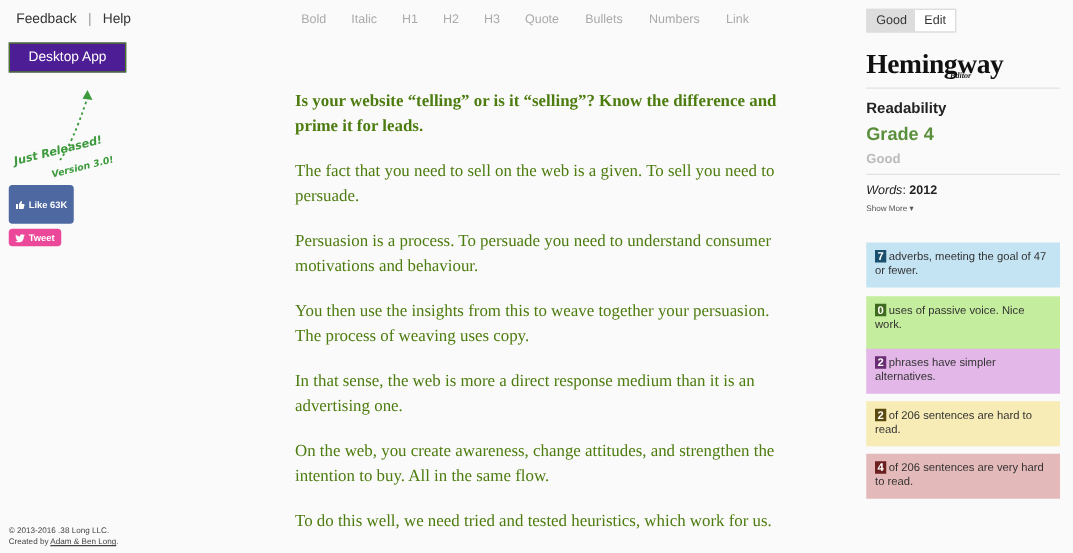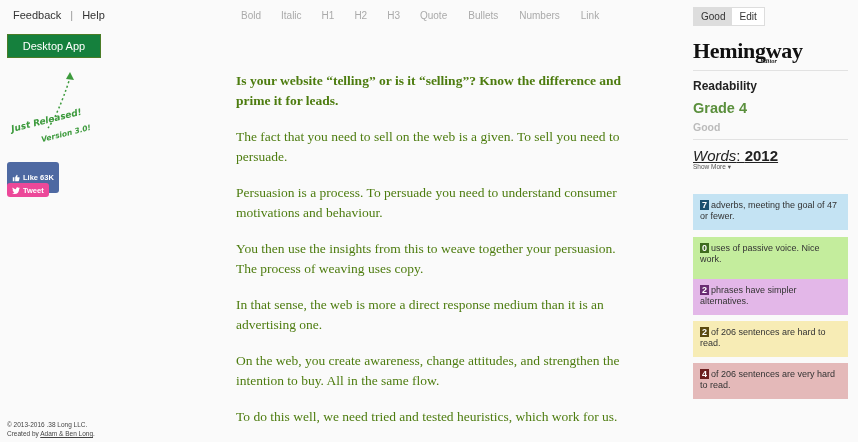--- a/index.html
+++ b/index.html
@@ -4,23 +4,23 @@
 <style>
   * { box-sizing: border-box; margin: 0; padding: 0; }
   html, body { width: 858px; height: 442px; overflow: hidden; background: #fafafa; }
   body { font-family: "Liberation Sans", sans-serif; color: #333; position: relative; }
 
   
   .left { position: absolute; left: 0; top: 0; width: 200px; height: 442px; }
   .topnav { position: absolute; left: 13px; top: 9px; font-size: 11px; color: #333; display: flex; align-items: center; }
   .topnav .sep { margin: 0 9px; color: #999; }
   .topnav a { color: #333; text-decoration: none; cursor: pointer; }
-  .desktop-btn { position: absolute; left: 7px; top: 34px; width: 94px; height: 24px; background: #15803d; color: #fff; font-size: 11px; display: flex; align-items: center; justify-content: center; border: 1px solid #4a7c27; cursor: pointer; }
+  .desktop-btn { position: absolute; left: 7px; top: 34px; width: 94px; height: 24px; background: #4c1d95; color: #fff; font-size: 11px; display: flex; align-items: center; justify-content: center; border: 1px solid #4a7c27; cursor: pointer; }
   .promo { position: absolute; left: 8px; top: 70px; width: 100px; height: 80px; }
-  .fb-like { position: absolute; left: 7px; top: 162px; height: 31px; padding: 0 5px; background: #4e69a2; border-radius: 3px; color: #fff; font-size: 7.5px; font-weight: bold; display: flex; align-items: center; gap: 3px; cursor: pointer; }
+  .fb-like { position: absolute; left: 7px; top: 148px; height: 31px; padding: 0 5px; background: #4e69a2; border-radius: 3px; color: #fff; font-size: 7.5px; font-weight: bold; display: flex; align-items: center; gap: 3px; cursor: pointer; }
   .tweet { position: absolute; left: 7px; top: 183px; height: 14px; padding: 0 5px; background: #ec4899; border-radius: 3px; color: #fff; font-size: 7.5px; font-weight: bold; display: flex; align-items: center; gap: 3px; cursor: pointer; }
   .footer { position: absolute; left: 7px; top: 420px; font-size: 6.5px; color: #444; line-height: 9px; }
   .footer a { color: #444; text-decoration: underline; }
 
   
   .toolbar { position: absolute; left: 241px; top: 10px; display: flex; font-size: 10px; color: #aaa; }
   .toolbar span { cursor: pointer; }
   .toolbar span + span { margin-left: 0; }
 
   
@@ -33,21 +33,21 @@
   .mode-toggle { position: absolute; left: 0; top: 7px; display: flex; background: #ddd; border: 1px solid #ddd; }
   .mode-toggle div { font-size: 10px; padding: 3px 7px; cursor: pointer; }
   .mode-toggle .write { background: #ddd; color: #333; }
   .mode-toggle .edit { background: #fff; color: #333; }
   .logo { position: absolute; left: 0; top: 38px; font-family: "Liberation Serif", serif; font-weight: bold; font-size: 22px; color: #111; letter-spacing: -0.3px; }
   .logo-sub { position: absolute; left: 67px; top: 57px; font-family: "Liberation Serif", serif; font-style: italic; font-weight: bold; font-size: 6.5px; color: #222; }
   .hr { position: absolute; left: 0; width: 155px; height: 1px; background: #e2e2e2; }
   .readability { position: absolute; left: 0; top: 79px; font-size: 12px; font-weight: bold; color: #222; }
   .grade { position: absolute; left: 0; top: 100px; font-size: 14.5px; font-weight: bold; color: #5a8f3c; }
   .good { position: absolute; left: 0; top: 121px; font-size: 10.5px; font-weight: bold; color: #bbb; }
-  .words { position: absolute; left: 0; top: 147px; font-size: 15px; color: #222; text-decoration: underline; }
+  .words { position: absolute; left: 0; top: 147px; font-size: 10px; color: #222; }
   .words i { font-style: italic; }
   .words b { font-weight: bold; }
   .show-more { position: absolute; left: 0; top: 163px; font-size: 6.5px; color: #555; cursor: pointer; }
 
   .card { position: absolute; left: 0; width: 155px; padding: 6px 7px; font-size: 9px; line-height: 11px; color: #333; }
   .card .num { display: inline-block; color: #fff; font-weight: bold; font-size: 9px; padding: 0 2px; line-height: 10px; margin-right: 2px; }
   .c-blue { top: 194px; height: 36px; background: #c4e3f3; }
   .c-blue .num { background: #1a4f6e; }
   .c-green { top: 237px; height: 47px; background: #c4ed9d; }
   .c-green .num { background: #3e6b1d; }

